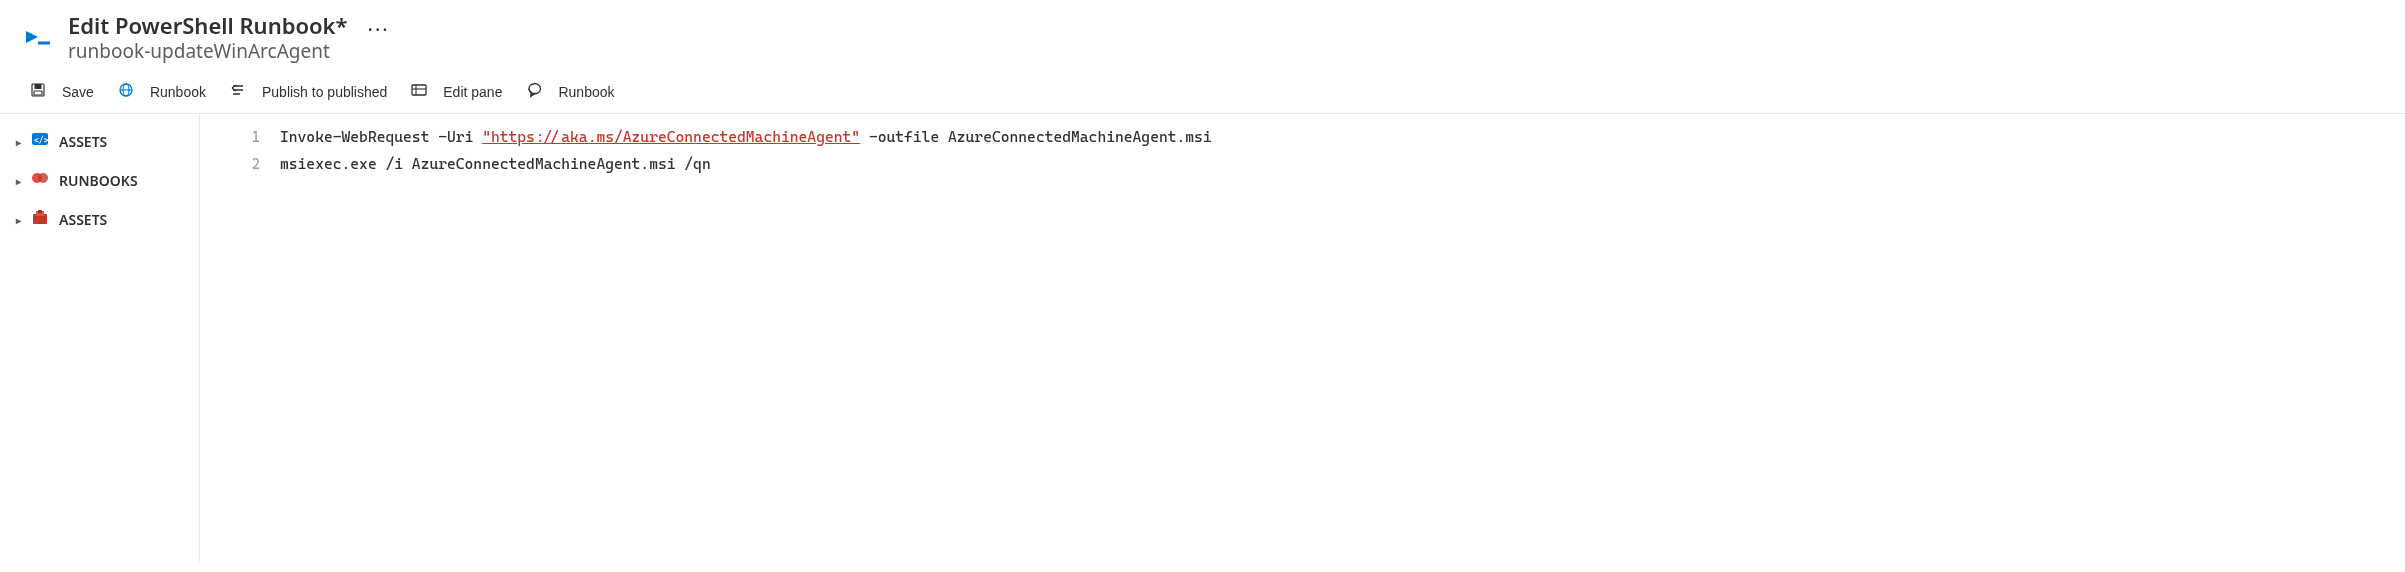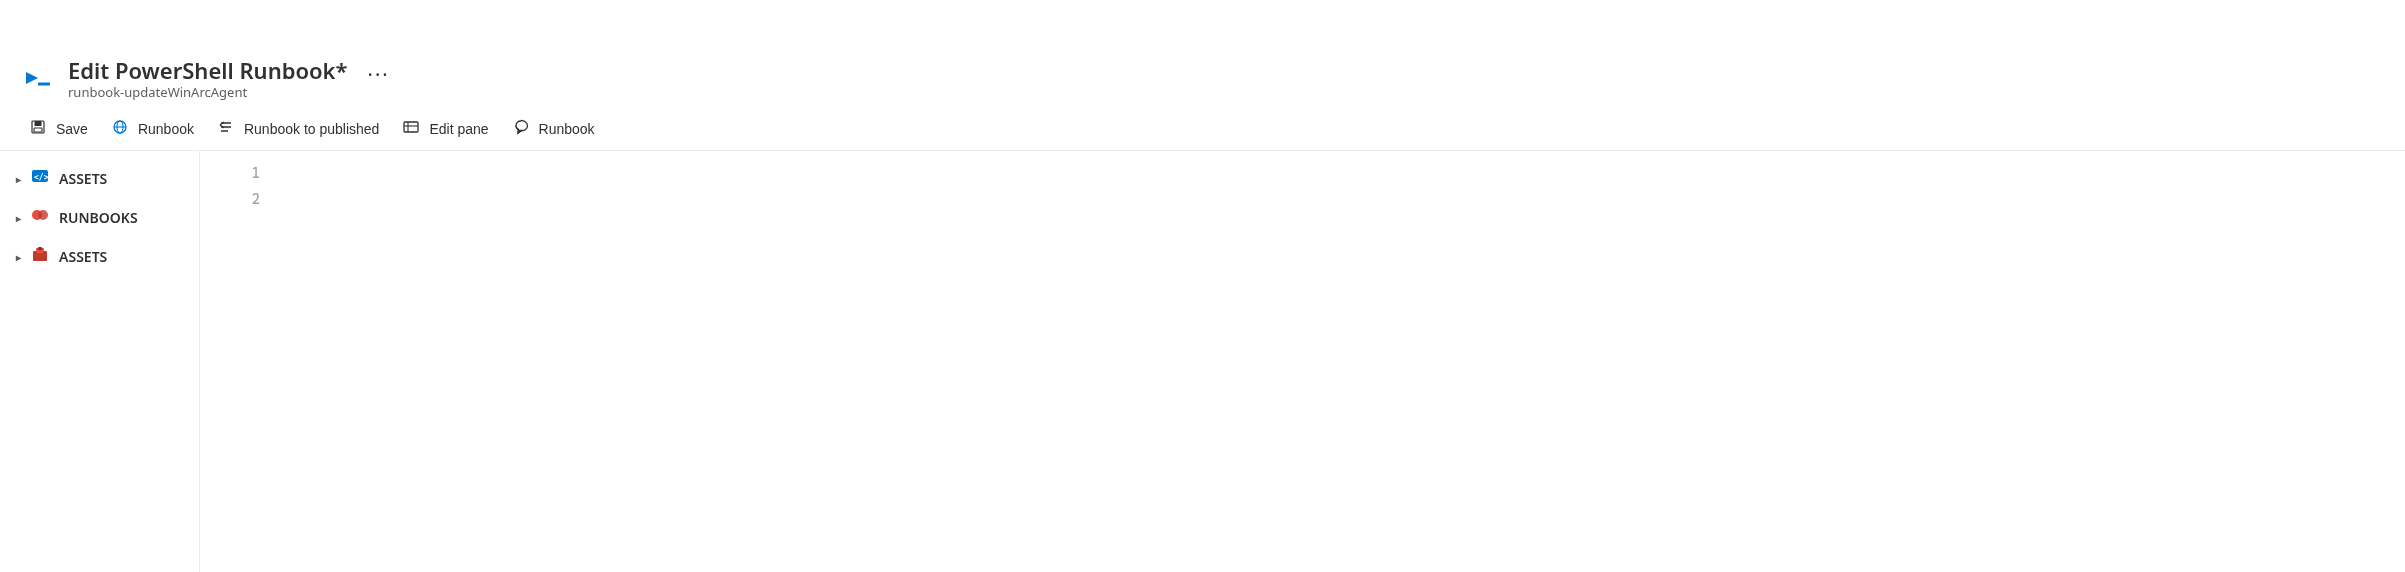--- a/index.html
+++ b/index.html
@@ -12,40 +12,39 @@
       width: 2405px;
       overflow: hidden;
     }
 
     
     .header {
       display: flex;
       align-items: center;
       padding: 12px 20px 6px 20px;
       gap: 12px;
-      margin-top: 45px;
     }
     .header-icon {
       color: #0078d4;
       font-size: 28px;
       font-weight: bold;
       line-height: 1;
     }
     .header-text-block {
       display: flex;
       flex-direction: column;
     }
     .page-title {
       font-size: 22px;
       font-weight: 600;
       color: #323130;
       line-height: 1.2;
     }
     .page-subtitle {
-      font-size: 13px;
+      font-size: 19px;
       color: #605e5c;
     }
     .more-options {
       font-size: 20px;
       color: #323130;
       cursor: pointer;
       letter-spacing: 2px;
       margin-left: 8px;
       align-self: flex-start;
       margin-top: 4px;
@@ -56,21 +55,21 @@
       display: flex;
       align-items: center;
       padding: 0 20px;
       border-bottom: 1px solid #edebe9;
       height: 44px;
       gap: 4px;
     }
     .toolbar-btn {
       display: flex;
       align-items: center;
-      gap: 10px;
+      gap: 16px;
       padding: 6px 10px;
       border: none;
       background: transparent;
       cursor: pointer;
       color: #323130;
       font-size: 14px;
       border-radius: 2px;
       white-space: nowrap;
     }
     .toolbar-btn .btn-icon {
@@ -186,21 +185,21 @@
   <button class="toolbar-btn">
     <span class="btn-icon">
       <svg width="16" height="16" viewBox="0 0 16 16" fill="none">
         <line x1="3" y1="4" x2="13" y2="4" stroke="#323130" stroke-width="1.5"></line>
         <line x1="3" y1="8" x2="13" y2="8" stroke="#323130" stroke-width="1.5"></line>
         <line x1="3" y1="12" x2="10" y2="12" stroke="#323130" stroke-width="1.5"></line>
         <line x1="2" y1="6" x2="6" y2="3" stroke="#323130" stroke-width="1.3"></line>
         <line x1="2" y1="6" x2="6" y2="9" stroke="#323130" stroke-width="1.3"></line>
       </svg>
     </span>
-    <span>Runbook to published</span>
+    <span>Publish to published</span>
   </button>
 
   <button class="toolbar-btn">
     <span class="btn-icon">
       <svg width="16" height="16" viewBox="0 0 16 16" fill="none">
         <rect x="1" y="3" width="14" height="10" rx="1" stroke="#323130" stroke-width="1.3" fill="none"></rect>
         <line x1="1" y1="7" x2="15" y2="7" stroke="#323130" stroke-width="1.1"></line>
         <line x1="5" y1="3" x2="5" y2="13" stroke="#323130" stroke-width="1.1"></line>
       </svg>
     </span>
@@ -251,19 +250,23 @@
         </svg>
       </span>
       <span>ASSETS</span>
     </div>
   </div>
 
   <div class="editor-area">
 
     <div class="code-line">
       <span class="line-number">1</span>
+      <span class="code-text">
+        Invoke-WebRequest -Uri <span class="code-link">"https://aka.ms/AzureConnectedMachineAgent"</span> -outfile AzureConnectedMachineAgent.msi
+      </span>
     </div>
 
     <div class="code-line">
       <span class="line-number">2</span>
+      <span class="code-text">msiexec.exe /i AzureConnectedMachineAgent.msi /qn</span>
     </div>
   </div>
 </div>
 
 </body></html>

